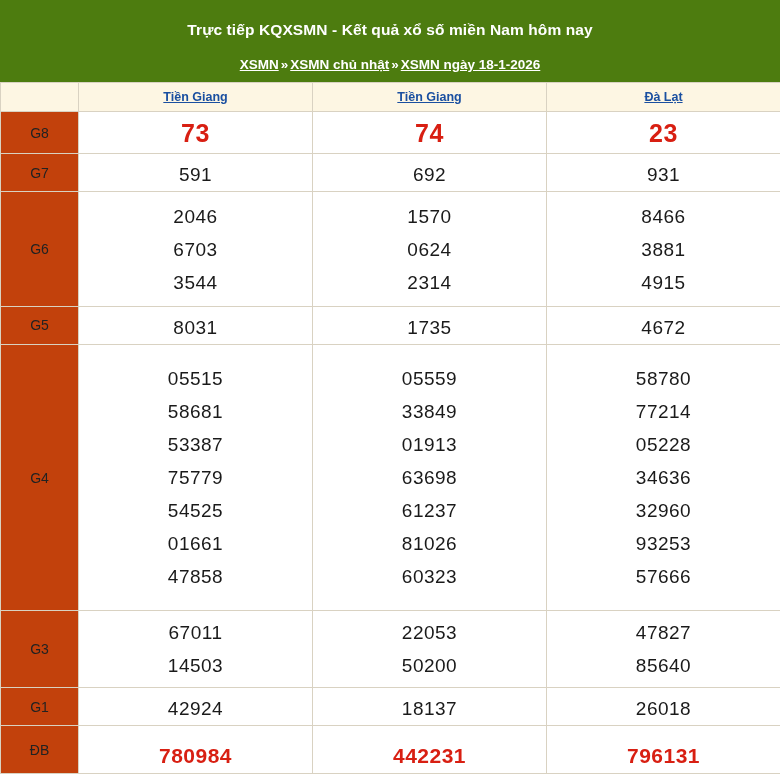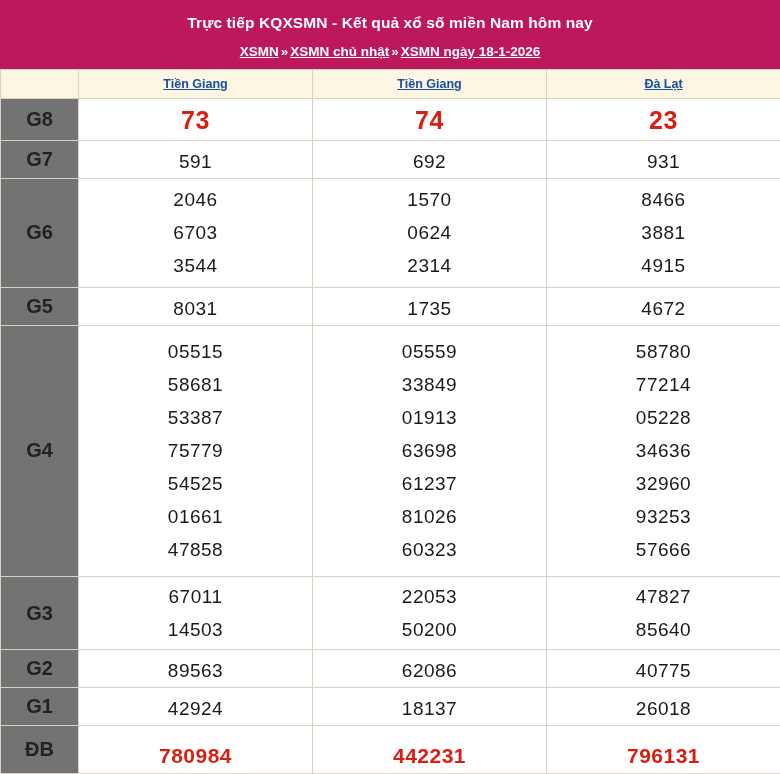--- a/index.html
+++ b/index.html
@@ -15,35 +15,35 @@
   }
   .page {
     width: 780px;
     height: 774px;
     box-sizing: border-box;
     display: flex;
     flex-direction: column;
   }
   
   .header {
-    background: #be185d;
+    background: #4d7c0f;
     color: #ffffff;
     text-align: center;
-    padding: 13px 0 8px 0;
+    padding: 20px 0 8px 0;
     line-height: 1.35;
   }
   .header-title {
     font-size: 15.5px;
     font-weight: bold;
     letter-spacing: 0.1px;
   }
   .header-breadcrumb {
     font-size: 13.5px;
     font-weight: bold;
-    margin-top: 9px;
+    margin-top: 15px;
   }
   .header-breadcrumb a {
     color: #ffffff;
     text-decoration: underline;
     cursor: pointer;
   }
   .bc-sep {
     padding: 0 2px;
   }
   
@@ -67,24 +67,24 @@
     height: 28px;
     font-size: 12.5px;
     font-weight: bold;
   }
   thead th a {
     color: #1a4fa0;
     text-decoration: underline;
     cursor: pointer;
   }
   .label-cell {
-    background: #737373;
-    font-size: 20px;
+    background: #c2410c;
+    font-size: 14px;
     color: #222;
-    font-weight: bold;
+    font-weight: normal;
   }
   .num-cell {
     background: #ffffff;
     font-size: 19px;
     color: #1a1a1a;
     letter-spacing: 0.5px;
   }
   .num-lines {
     display: flex;
     flex-direction: column;
@@ -272,38 +272,20 @@
         </div>
           </td>
         <td class="num-cell">
             <div class="num-lines">
           <span>47827</span>
           <span>85640</span>
         </div>
           </td>
       </tr>
 
-      <tr class="row-g2">
-        <td class="label-cell">G2</td>
-        <td class="num-cell">
-            <div class="num-lines">
-              <span>89563</span>
-            </div>
-          </td>
-        <td class="num-cell">
-            <div class="num-lines">
-              <span>62086</span>
-            </div>
-          </td>
-        <td class="num-cell">
-            <div class="num-lines">
-              <span>40775</span>
-            </div>
-          </td>
-      </tr>
 
       <tr class="row-g1">
         <td class="label-cell">G1</td>
         <td class="num-cell">
             <div class="num-lines">
               <span>42924</span>
             </div>
           </td>
         <td class="num-cell">
             <div class="num-lines">

